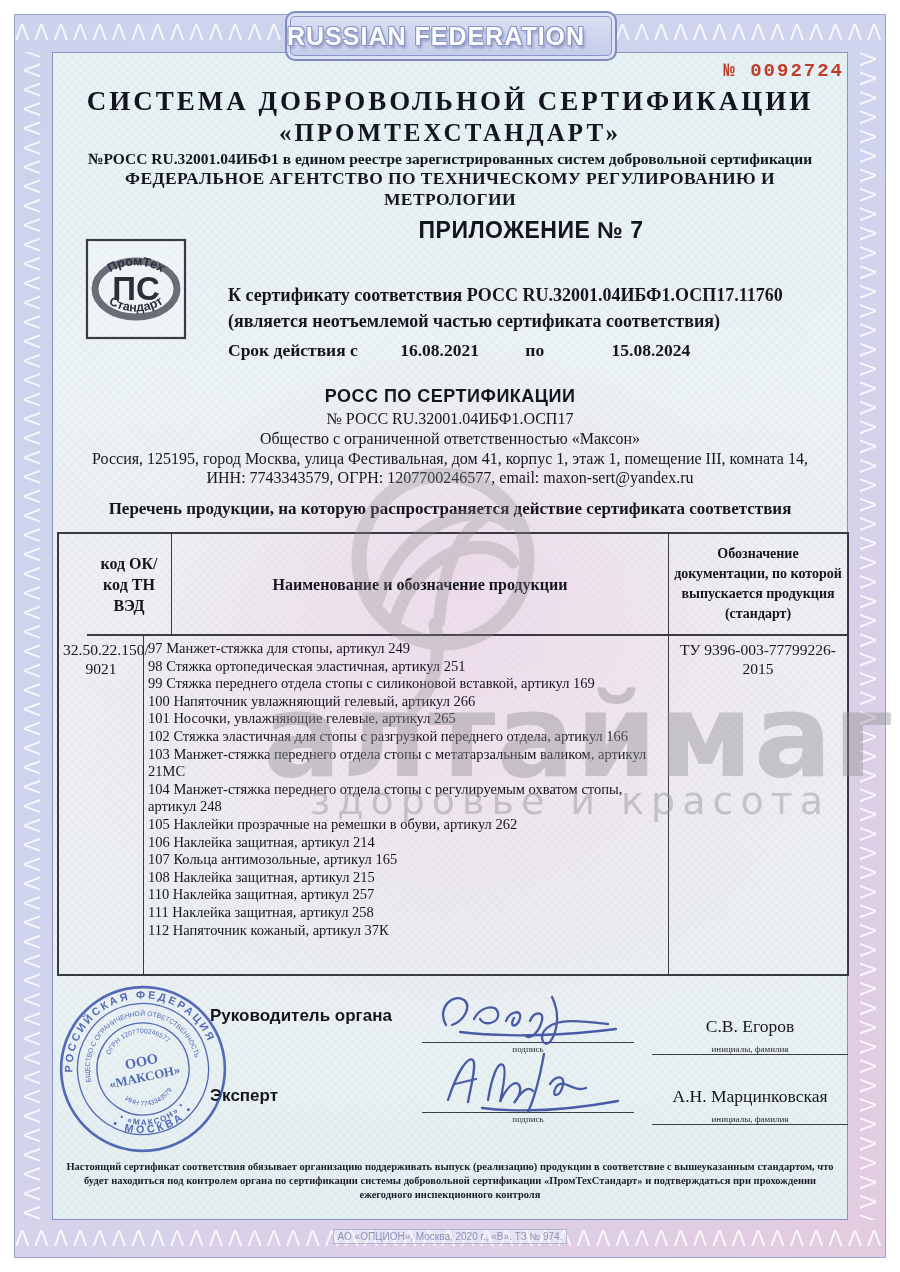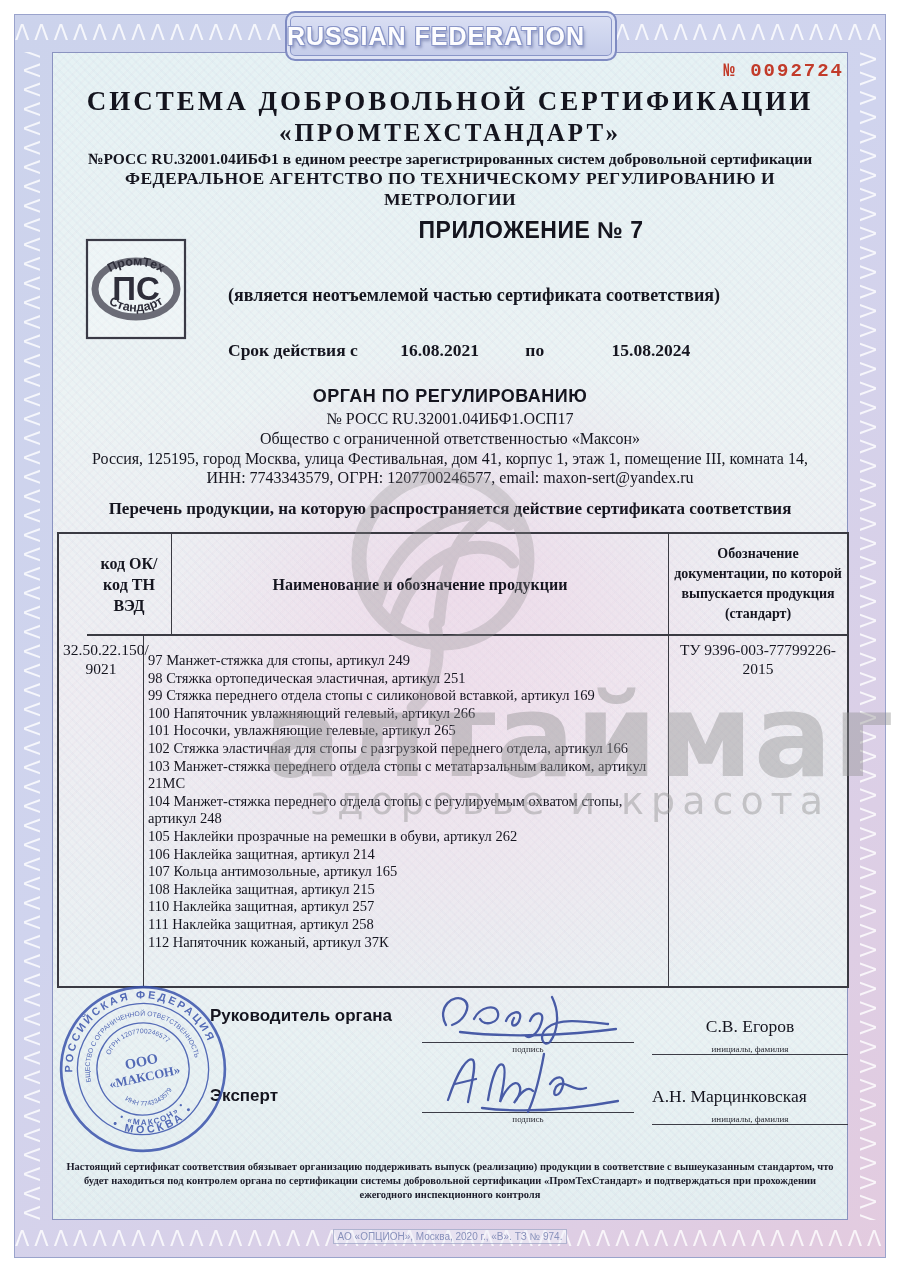--- a/index.html
+++ b/index.html
@@ -63,30 +63,30 @@
   
   .tbl{position:absolute;left:57px;top:532px;width:788px;z-index:3;border:2px solid #3a3a42;background:transparent;}
   .tr{display:grid;grid-template-columns:85px 1fr 178px;}
   .th{border-bottom:2px solid #3a3a42;margin-left:28px;}
   .td,.hd{border-right:1.5px solid #3a3a42;padding:3px 4px;}
   .td:last-child,.hd:last-child{border-right:none;}
   .hd{display:flex;align-items:center;justify-content:center;text-align:center;
       font-size:16px;font-weight:bold;line-height:21px;min-height:94px;}
   .hd-doc{font-size:14px;line-height:20px;}
   .cell-code{text-align:center;font-size:15.5px;line-height:19px;padding-top:4px;}
-  .cell-items{min-height:330px;font-size:14.5px;line-height:17.6px;padding:16px 6px 4px 4px;}
+  .cell-items{min-height:330px;font-size:14.5px;line-height:17.6px;padding:4px 6px 4px 4px;}
   .cell-std{text-align:center;font-size:15.5px;line-height:19px;padding-top:4px;}
   
   .sig-label{font-family:"Liberation Sans",sans-serif;font-size:17px;font-weight:bold;z-index:3;}
   .lbl-head{left:210px;top:1006px;} .lbl-expert{left:210px;top:1086px;}
   .sigline{position:absolute;border-bottom:1.2px solid #3c3c46;z-index:3;}
   .sl1{left:422px;top:1004px;width:212px;height:38px;}
   .sl2{left:422px;top:1074px;width:212px;height:38px;}
   .nl1{left:652px;top:1004px;width:196px;height:38px;text-align:center;font-size:17.5px;padding-top:12px;}
-  .nl2{left:652px;top:1074px;width:196px;height:38px;text-align:left;font-size:17.5px;padding-top:12px;}
+  .nl2{left:652px;top:1074px;width:196px;height:38px;text-align:center;font-size:17.5px;padding-top:12px;}
   .sig-caption{position:absolute;font-size:9px;color:#2a2a33;z-index:3;text-align:center;}
   .sc1{left:422px;top:1044px;width:212px;} .sc2{left:422px;top:1114px;width:212px;}
   .nc1{left:652px;top:1044px;width:196px;} .nc2{left:652px;top:1114px;width:196px;}
   .sig-svg{position:absolute;z-index:4;}
   .sg1{left:430px;top:985px;} .sg2{left:430px;top:1048px;}
   .stamp{left:56px;top:982px;width:174px;height:174px;z-index:3;opacity:.85;}
   
   .footer-note{left:62px;right:62px;top:1160px;text-align:center;font-size:10.5px;font-weight:bold;
                line-height:14px;color:#1d1d2b;z-index:3;}
   .print-info{position:absolute;left:0;right:0;top:1226px;text-align:center;z-index:3;}
@@ -142,30 +142,31 @@
     <text font-family="Liberation Sans, sans-serif" font-size="12.5" font-weight="bold" fill="#2e2e3a">
       <textPath href="#lg-top" startOffset="50%" text-anchor="middle">ПромТех</textPath>
     </text>
     <text x="51" y="62" text-anchor="middle" font-family="Liberation Sans, sans-serif" font-size="33" font-weight="bold" fill="#2e2e3a">ПС</text>
     <text font-family="Liberation Sans, sans-serif" font-size="12.5" font-weight="bold" fill="#2e2e3a">
       <textPath href="#lg-bot" startOffset="50%" text-anchor="middle">Стандарт</textPath>
     </text>
   </svg>
 
   <div class="abs cert-ref">
+    <div>К сертификату соответствия РОСС RU.32001.04ИБФ1.ОСП17.11760</div>
     <div>(является неотъемлемой частью сертификата соответствия)</div>
   </div>
   <div class="abs validity">
     <span>Срок действия с</span>
     <span class="v-gap1">16.08.2021</span>
     <span class="v-gap2">по</span>
     <span class="v-gap3">15.08.2024</span>
   </div>
 
-  <div class="abs ctr org-title">ОРГАН ПО РЕГУЛИРОВАНИЮ</div>
+  <div class="abs ctr org-title">РОСС ПО СЕРТИФИКАЦИИ</div>
   <div class="abs ctr org-number">№ РОСС RU.32001.04ИБФ1.ОСП17</div>
   <div class="abs ctr org-company">Общество с ограниченной ответственностью «Максон»</div>
   <div class="abs ctr org-address">Россия, 125195, город Москва, улица Фестивальная, дом 41, корпус 1, этаж 1, помещение III, комната 14,</div>
   <div class="abs ctr org-contacts">ИНН: 7743343579, ОГРН: 1207700246577, email: maxon-sert@yandex.ru</div>
 
   <div class="abs products-caption">Перечень продукции, на которую распространяется действие сертификата соответствия</div>
   <div class="tbl">
     <div class="tr th">
       <div class="hd">код ОК/код ТН ВЭД</div>
       <div class="hd">Наименование и обозначение продукции</div>

